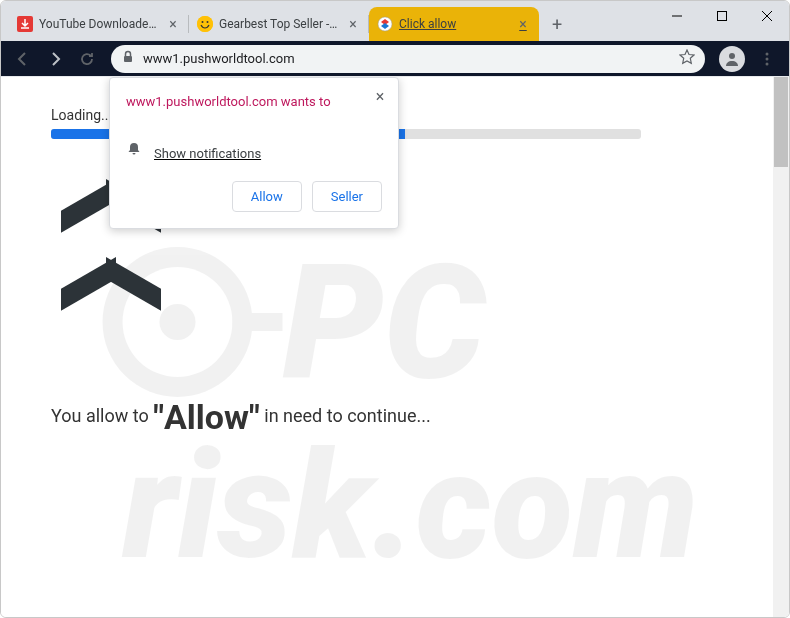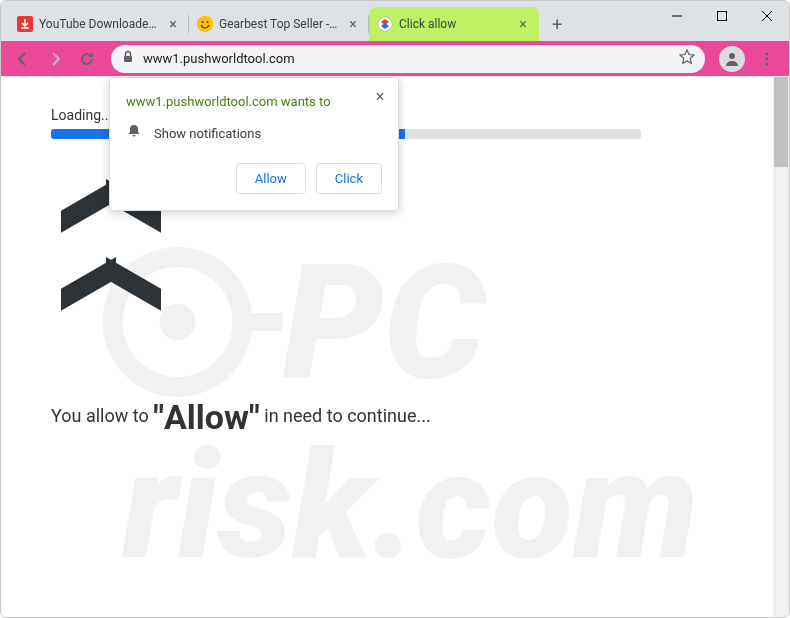--- a/index.html
+++ b/index.html
@@ -1,32 +1,32 @@
 <!DOCTYPE html>
 <html><head>
   <meta charset="utf-8">
   <style>
     * { margin: 0; padding: 0; box-sizing: border-box; font-family: -apple-system, BlinkMacSystemFont, "Segoe UI", Roboto, sans-serif; }
     body { width: 790px; height: 618px; background: #fff; overflow: hidden; position: relative; border: 1px solid #c8c8c8; border-radius: 6px; }
     
     .titlebar { height: 40px; background: #dee1e6; display: flex; align-items: flex-end; padding-left: 8px; }
     .tabs { display: flex; gap: 0; height: 34px; flex: 1; align-items: flex-end; }
     .tab { height: 34px; display: flex; align-items: center; padding: 0 8px; gap: 6px; min-width: 170px; max-width: 180px; position: relative; font-size: 12px; color: #3c4043; border-radius: 8px 8px 0 0; }
-    .tab.active { background: #bef264; }
+    .tab.active { background: #eab308; text-decoration: underline; }
     .tab:not(.active)::after { content: ''; position: absolute; right: 0; top: 8px; bottom: 8px; width: 1px; background: #b8bbbe; }
     .tab-favicon { width: 16px; height: 16px; border-radius: 2px; flex-shrink: 0; display: flex; align-items: center; justify-content: center; font-size: 10px; }
     .favicon-red { background: #e53935; color: #fff; }
     .favicon-yellow { background: #ffc107; border-radius: 50%; }
     .tab-title { white-space: nowrap; overflow: hidden; text-overflow: ellipsis; flex: 1; }
     .tab-close { width: 16px; height: 16px; display: flex; align-items: center; justify-content: center; color: #5f6368; font-size: 14px; cursor: pointer; border-radius: 50%; flex-shrink: 0; }
     .new-tab { width: 28px; height: 28px; display: flex; align-items: center; justify-content: center; color: #5f6368; font-size: 18px; cursor: pointer; margin-left: 4px; margin-bottom: 3px; }
     .window-controls { display: flex; margin-left: auto; height: 40px; }
     .wc-btn { width: 45px; height: 30px; display: flex; align-items: center; justify-content: center; color: #000; font-size: 14px; cursor: pointer; }
     
-    .toolbar { height: 36px; background: #ec4899; display: flex; align-items: center; padding: 0 8px; gap: 4px; border-bottom: 1px solid #e8eaed; }
+    .toolbar { height: 36px; background: #0f172a; display: flex; align-items: center; padding: 0 8px; gap: 4px; border-bottom: 1px solid #e8eaed; }
     .nav-btn { width: 28px; height: 28px; display: flex; align-items: center; justify-content: center; color: #5f6368; cursor: pointer; border-radius: 50%; }
     .nav-btn.disabled { color: #bdc1c6; }
     .omnibox { flex: 1; height: 28px; background: #f1f3f4; border-radius: 14px; display: flex; align-items: center; padding: 0 10px; gap: 8px; font-size: 13px; margin: 0 6px; }
     .lock { color: #5f6368; }
     .url-domain { color: #202124; }
     .url-path { color: #80868b; white-space: nowrap; overflow: hidden; text-overflow: ellipsis; flex: 1; }
     .star { color: #5f6368; margin-left: auto; }
     .avatar { width: 26px; height: 26px; border-radius: 50%; background: #dadce0; display: flex; align-items: center; justify-content: center; color: #5f6368; margin: 0 4px; }
     .menu-dots { width: 28px; height: 28px; display: flex; align-items: center; justify-content: center; color: #5f6368; cursor: pointer; }
     
@@ -44,22 +44,22 @@
     .chevron::before { content: ''; position: absolute; left: 0; top: 0; width: 55px; height: 22px; background: #2c3338; transform: skewY(-30deg); transform-origin: 100% 0; }
     .chevron::after { content: ''; position: absolute; right: 0; top: 0; width: 55px; height: 22px; background: #2c3338; transform: skewY(30deg); transform-origin: 0 0; }
     .chevron:first-child { margin-bottom: 28px; }
     
     .main-text { margin-top: 90px; font-size: 18px; color: #333; }
     .allow-word { font-size: 34px; font-weight: bold; vertical-align: middle; }
     .quote { font-size: 34px; font-weight: bold; vertical-align: middle; }
     
     .notif-prompt { position: absolute; top: 0; left: 108px; width: 290px; background: #fff; border: 1px solid #dadce0; border-radius: 4px; box-shadow: 0 2px 10px rgba(0,0,0,0.2); padding: 16px; z-index: 10; }
     .notif-close { position: absolute; top: 8px; right: 8px; width: 20px; height: 20px; display: flex; align-items: center; justify-content: center; color: #5f6368; cursor: pointer; font-size: 16px; }
-    .notif-title { font-size: 13px; color: #4d7c0f; margin-bottom: 14px; }
-    .notif-row { display: flex; align-items: center; gap: 12px; margin-bottom: 20px; }
+    .notif-title { font-size: 13px; color: #be185d; margin-bottom: 32px; }
+    .notif-row { display: flex; align-items: flex-end; gap: 12px; margin-bottom: 20px; text-decoration: underline; }
     .bell { color: #5f6368; }
     .notif-text { font-size: 13px; color: #3c4043; }
     .notif-buttons { display: flex; justify-content: flex-end; gap: 10px; }
     .notif-btn { padding: 7px 18px; border: 1px solid #dadce0; background: #fff; border-radius: 4px; color: #1a73e8; font-size: 13px; cursor: pointer; }
     
     .watermark { position: absolute; top: 140px; left: 50px; right: 15px; height: 380px; z-index: 0; opacity: 0.05; pointer-events: none; }
     .watermark svg { width: 100%; height: 100%; }
   </style>
 </head>
 <body>
@@ -201,20 +201,20 @@
     <div class="notif-row">
       <span class="bell">
         <svg width="16" height="16" viewBox="0 0 16 16">
             <path d="M8 2a4 4 0 014 4v3l1.5 2h-11L4 9V6a4 4 0 014-4zM6.5 12a1.5 1.5 0 003 0" fill="#5f6368"></path>
           </svg>
       </span>
       <span class="notif-text">Show notifications</span>
     </div>
     <div class="notif-buttons">
       <button class="notif-btn">Allow</button>
-      <button class="notif-btn">Click</button>
+      <button class="notif-btn">Seller</button>
     </div>
   </div>
 
   <div class="scrollbar-track">
     <div class="scrollbar-thumb"></div>
   </div>
 </div>
 
 </body></html>

